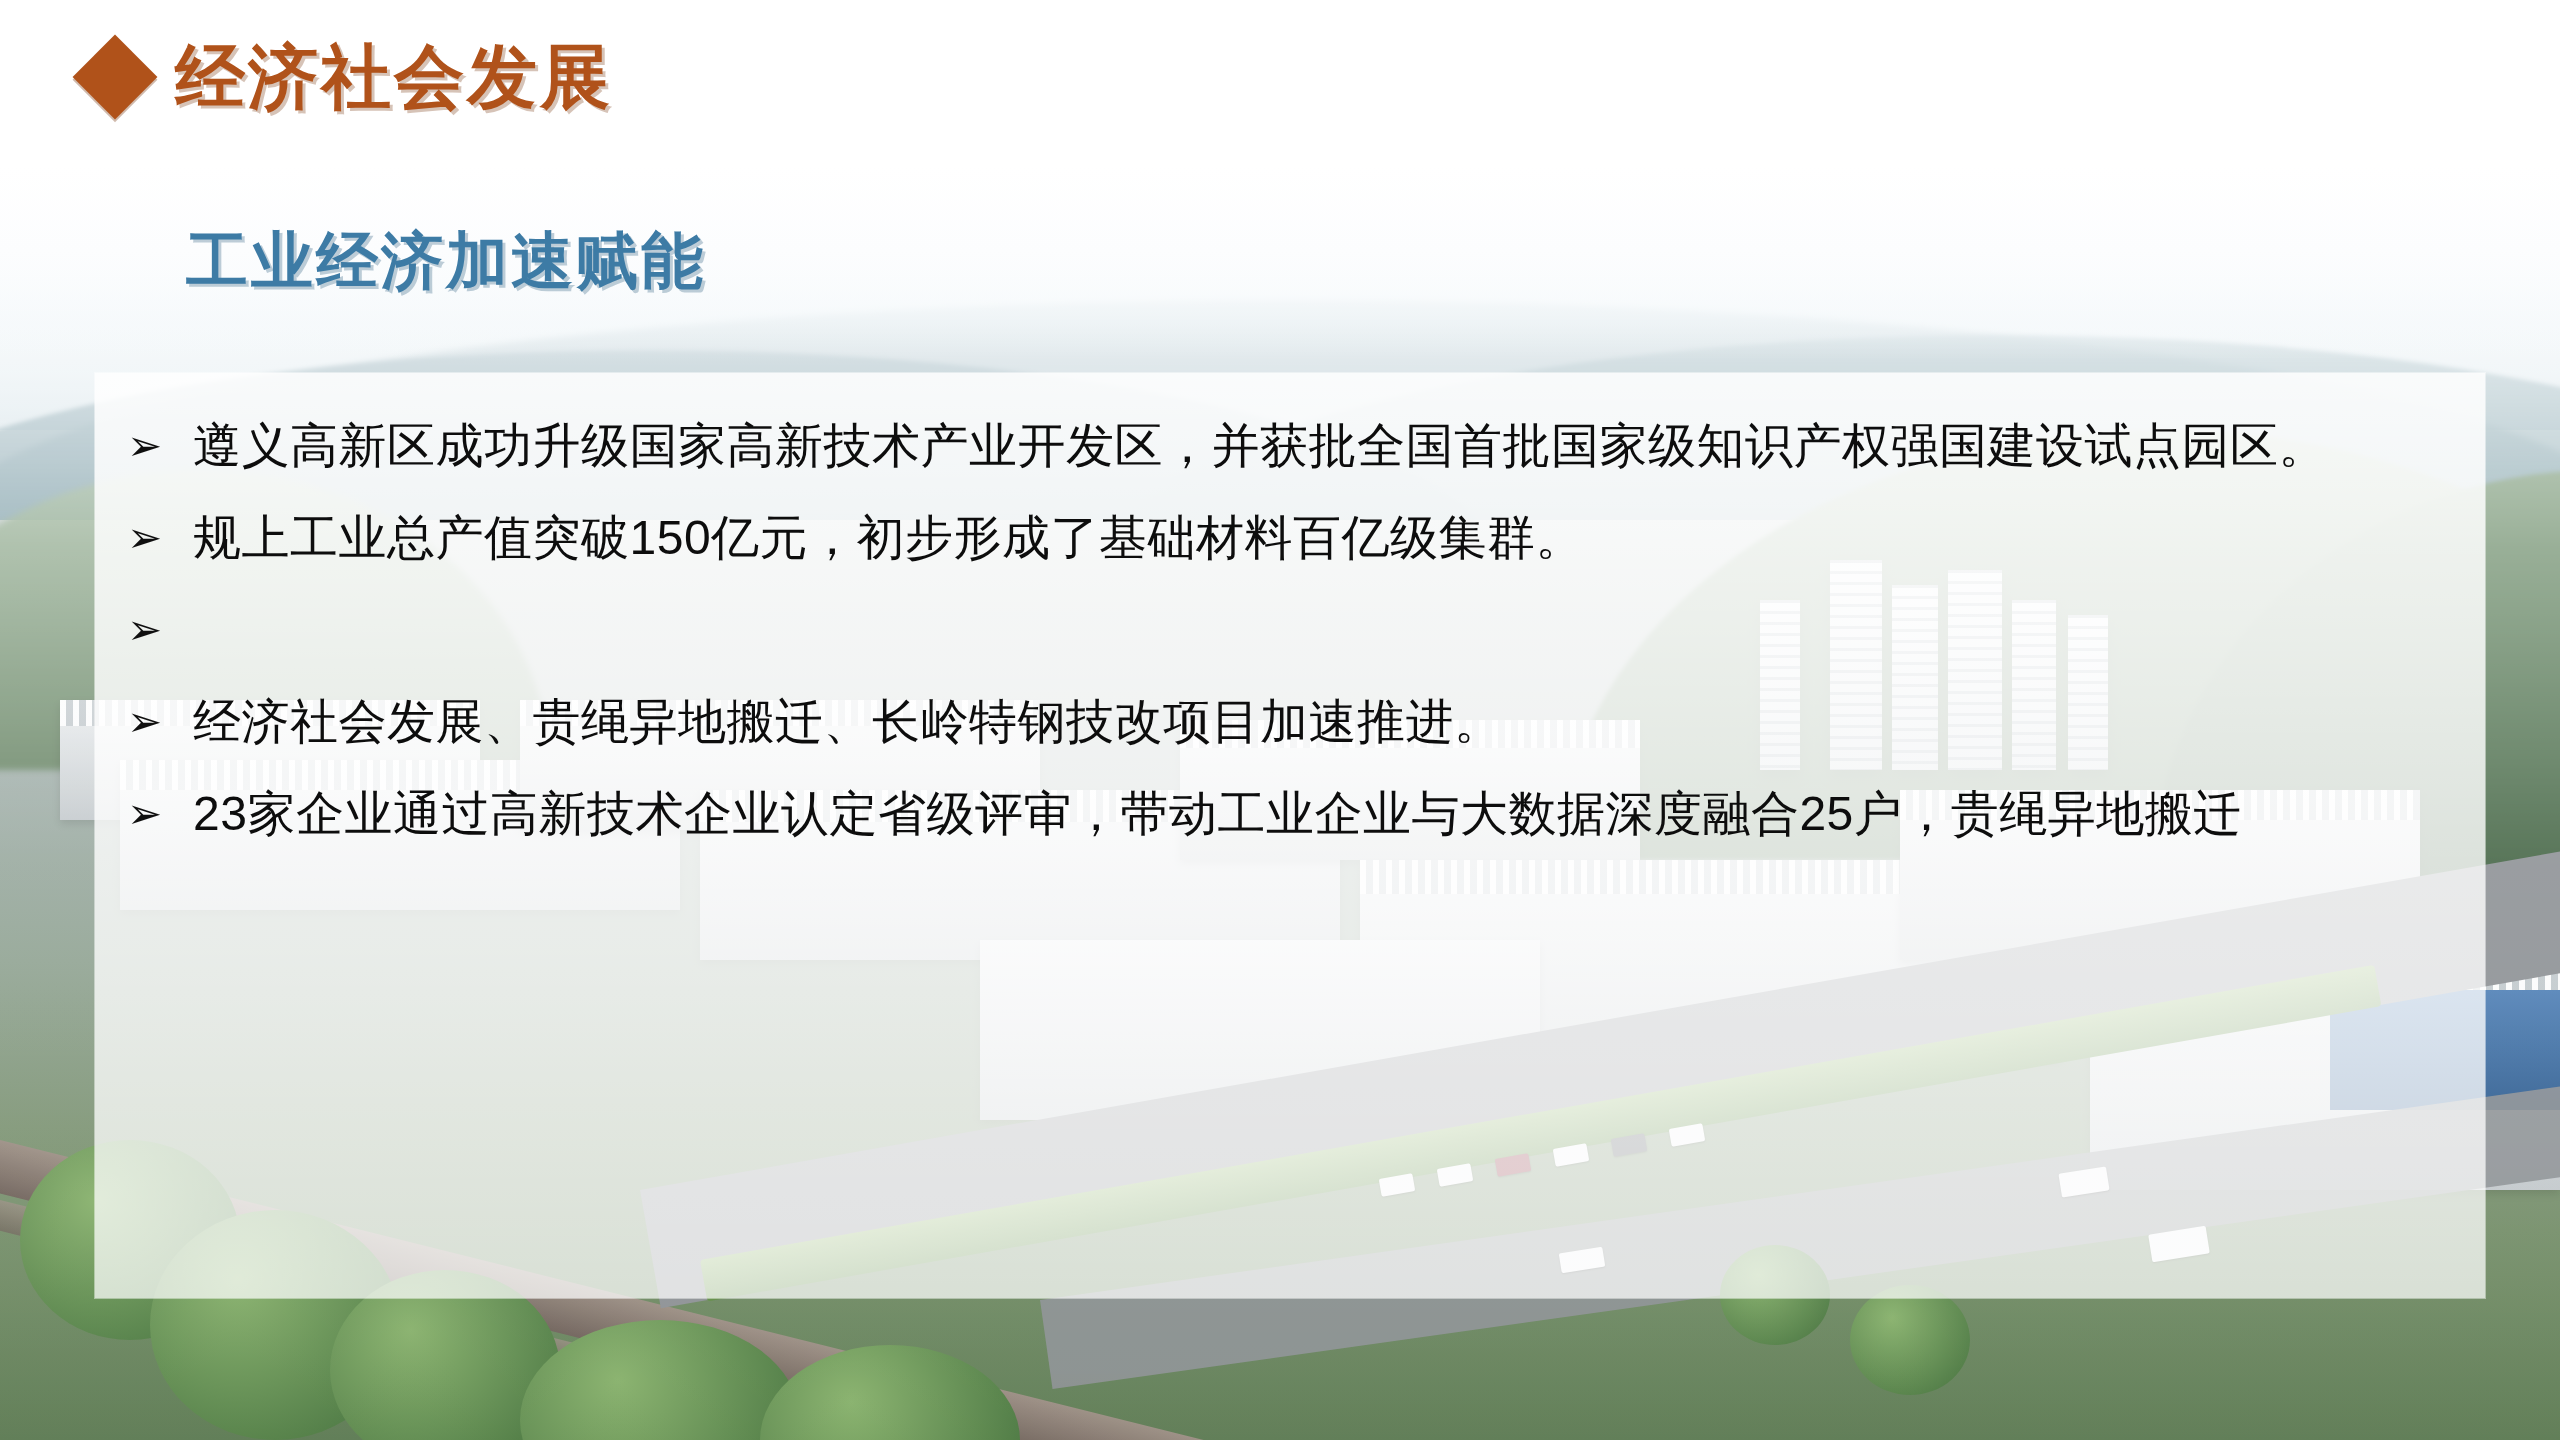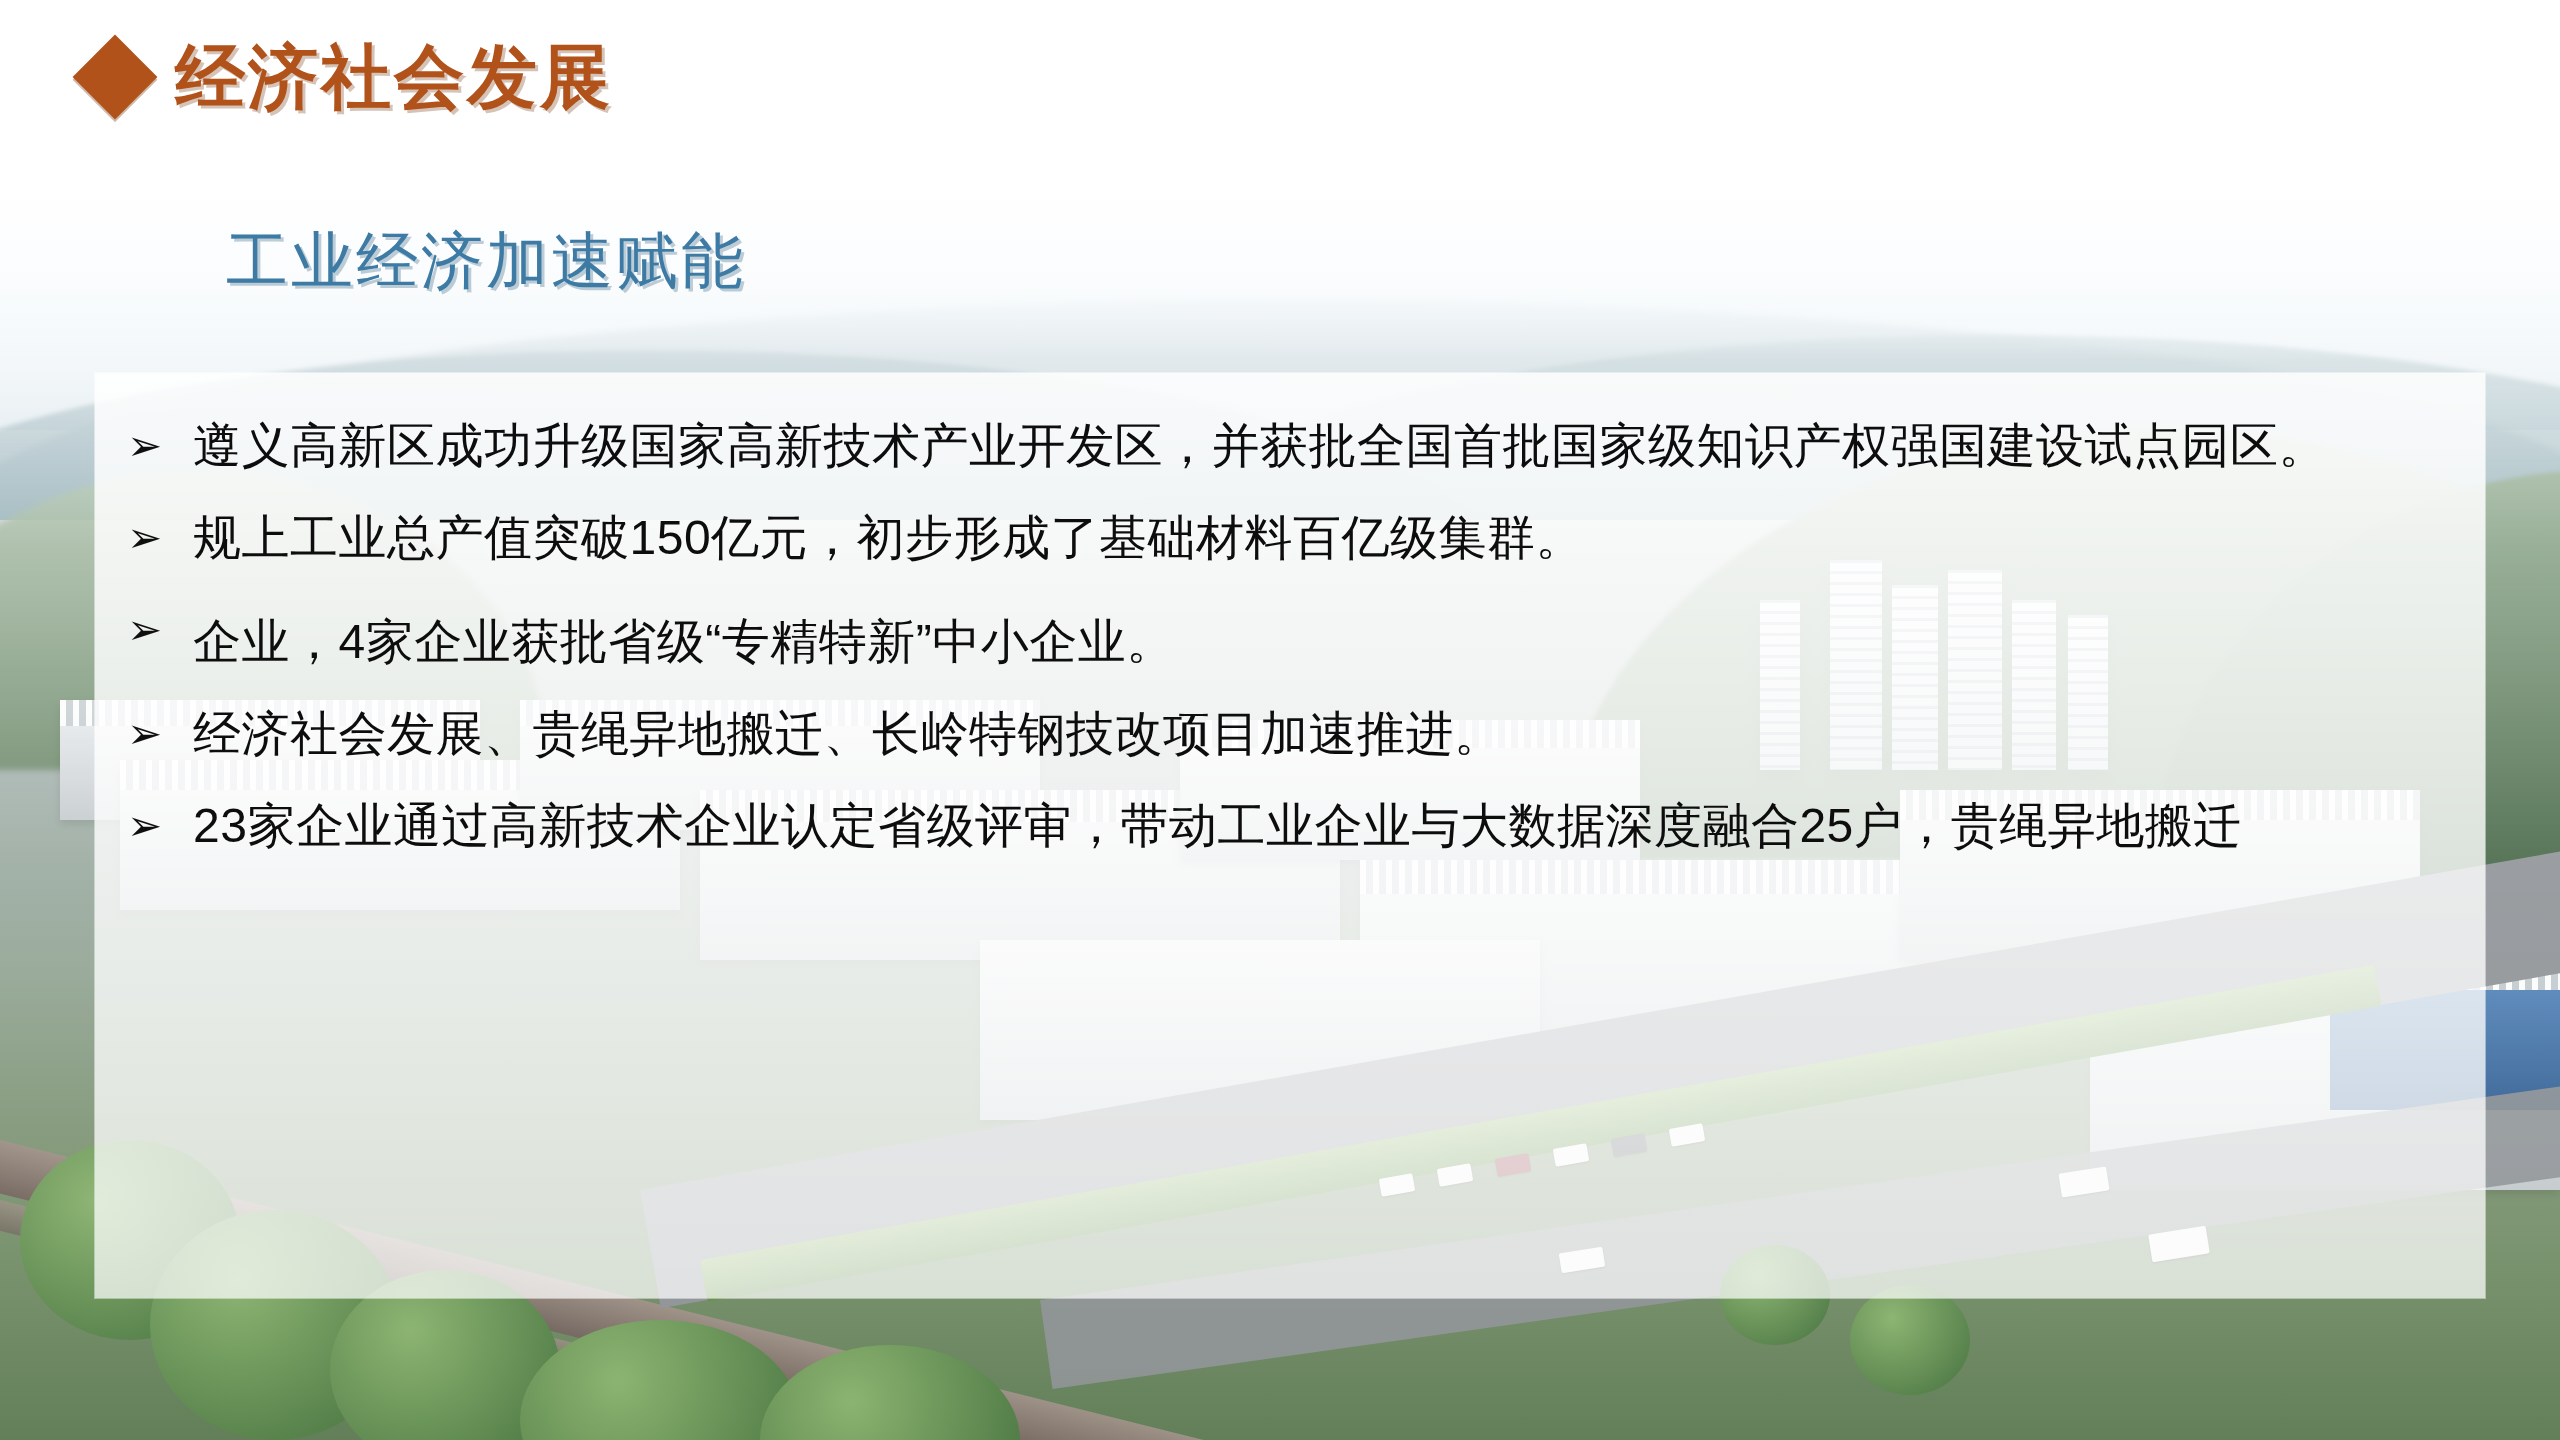--- a/index.html
+++ b/index.html
@@ -57,22 +57,22 @@
     background:linear-gradient(180deg,rgba(255,255,255,.95) 0%,rgba(255,255,255,.72) 20%,rgba(255,255,255,.34) 38%,rgba(255,255,255,.12) 60%,rgba(255,255,255,.04) 100%);}
 
   
   .hdr{position:absolute;left:0;top:0;width:2560px;height:360px;
      background:linear-gradient(180deg,#ffffff 0%,#ffffff 46%,rgba(252,253,254,.92) 70%,rgba(246,250,252,.55) 88%,rgba(240,246,249,0) 100%);}
   .title-row{position:absolute;left:85px;top:42px;display:flex;align-items:center;gap:30px;}
   .diamond{width:60px;height:60px;background:#b0521a;transform:rotate(45deg);
     box-shadow:2px 2px 0 rgba(120,56,18,.35);}
   .title-txt{font-size:70px;font-weight:bold;color:#b0521a;letter-spacing:3px;line-height:1;
     text-shadow:3px 3px 0 rgba(120,56,18,.30);}
-  .subtitle{position:absolute;left:186px;top:230px;font-size:62px;font-weight:normal;
-    color:#3d7ba5;letter-spacing:3px;line-height:1;text-shadow:3px 3px 0 rgba(44,92,126,.30);margin-left:40px;}
+  .subtitle{position:absolute;left:186px;top:230px;font-size:62px;font-weight:bold;
+    color:#3d7ba5;letter-spacing:3px;line-height:1;text-shadow:3px 3px 0 rgba(44,92,126,.30);}
 
   
   .panel{position:absolute;left:95px;top:373px;width:2390px;height:925px;
     background:linear-gradient(180deg,rgba(255,255,255,.86) 0%,rgba(255,255,255,.80) 45%,rgba(255,255,255,.72) 100%);
     box-shadow:0 0 0 1px rgba(255,255,255,.45);}
   .bullets{position:absolute;left:0;top:0;width:2390px;padding:34px 26px 0 26px;box-sizing:border-box;}
   .bullet{display:flex;align-items:flex-start;margin-bottom:14px;}
   .marker{flex:0 0 auto;width:66px;font-size:42px;line-height:78px;color:#0f0f0f;
     text-align:left;padding-left:6px;font-family:"DejaVu Sans",sans-serif;}
   .btext{flex:1 1 auto;font-size:48px;line-height:78px;color:#0d0d0d;letter-spacing:.5px;
@@ -178,21 +178,20 @@
         </div>
         <div class="bullet">
           <span class="marker">➢</span>
           <span class="btext">
             <span class="ln">规上工业总产值突破150亿元，初步形成了基础材料百亿级集群。</span>
           </span>
         </div>
         <div class="bullet">
           <span class="marker">➢</span>
           <span class="btext">
-            <span class="ln cont">企业，4家企业获批省级“专精特新”中小企业。</span>
           </span>
         </div>
         <div class="bullet">
           <span class="marker">➢</span>
           <span class="btext">
             <span class="ln">经济社会发展、贵绳异地搬迁、长岭特钢技改项目加速推进。</span>
           </span>
         </div>
         <div class="bullet">
           <span class="marker">➢</span>

